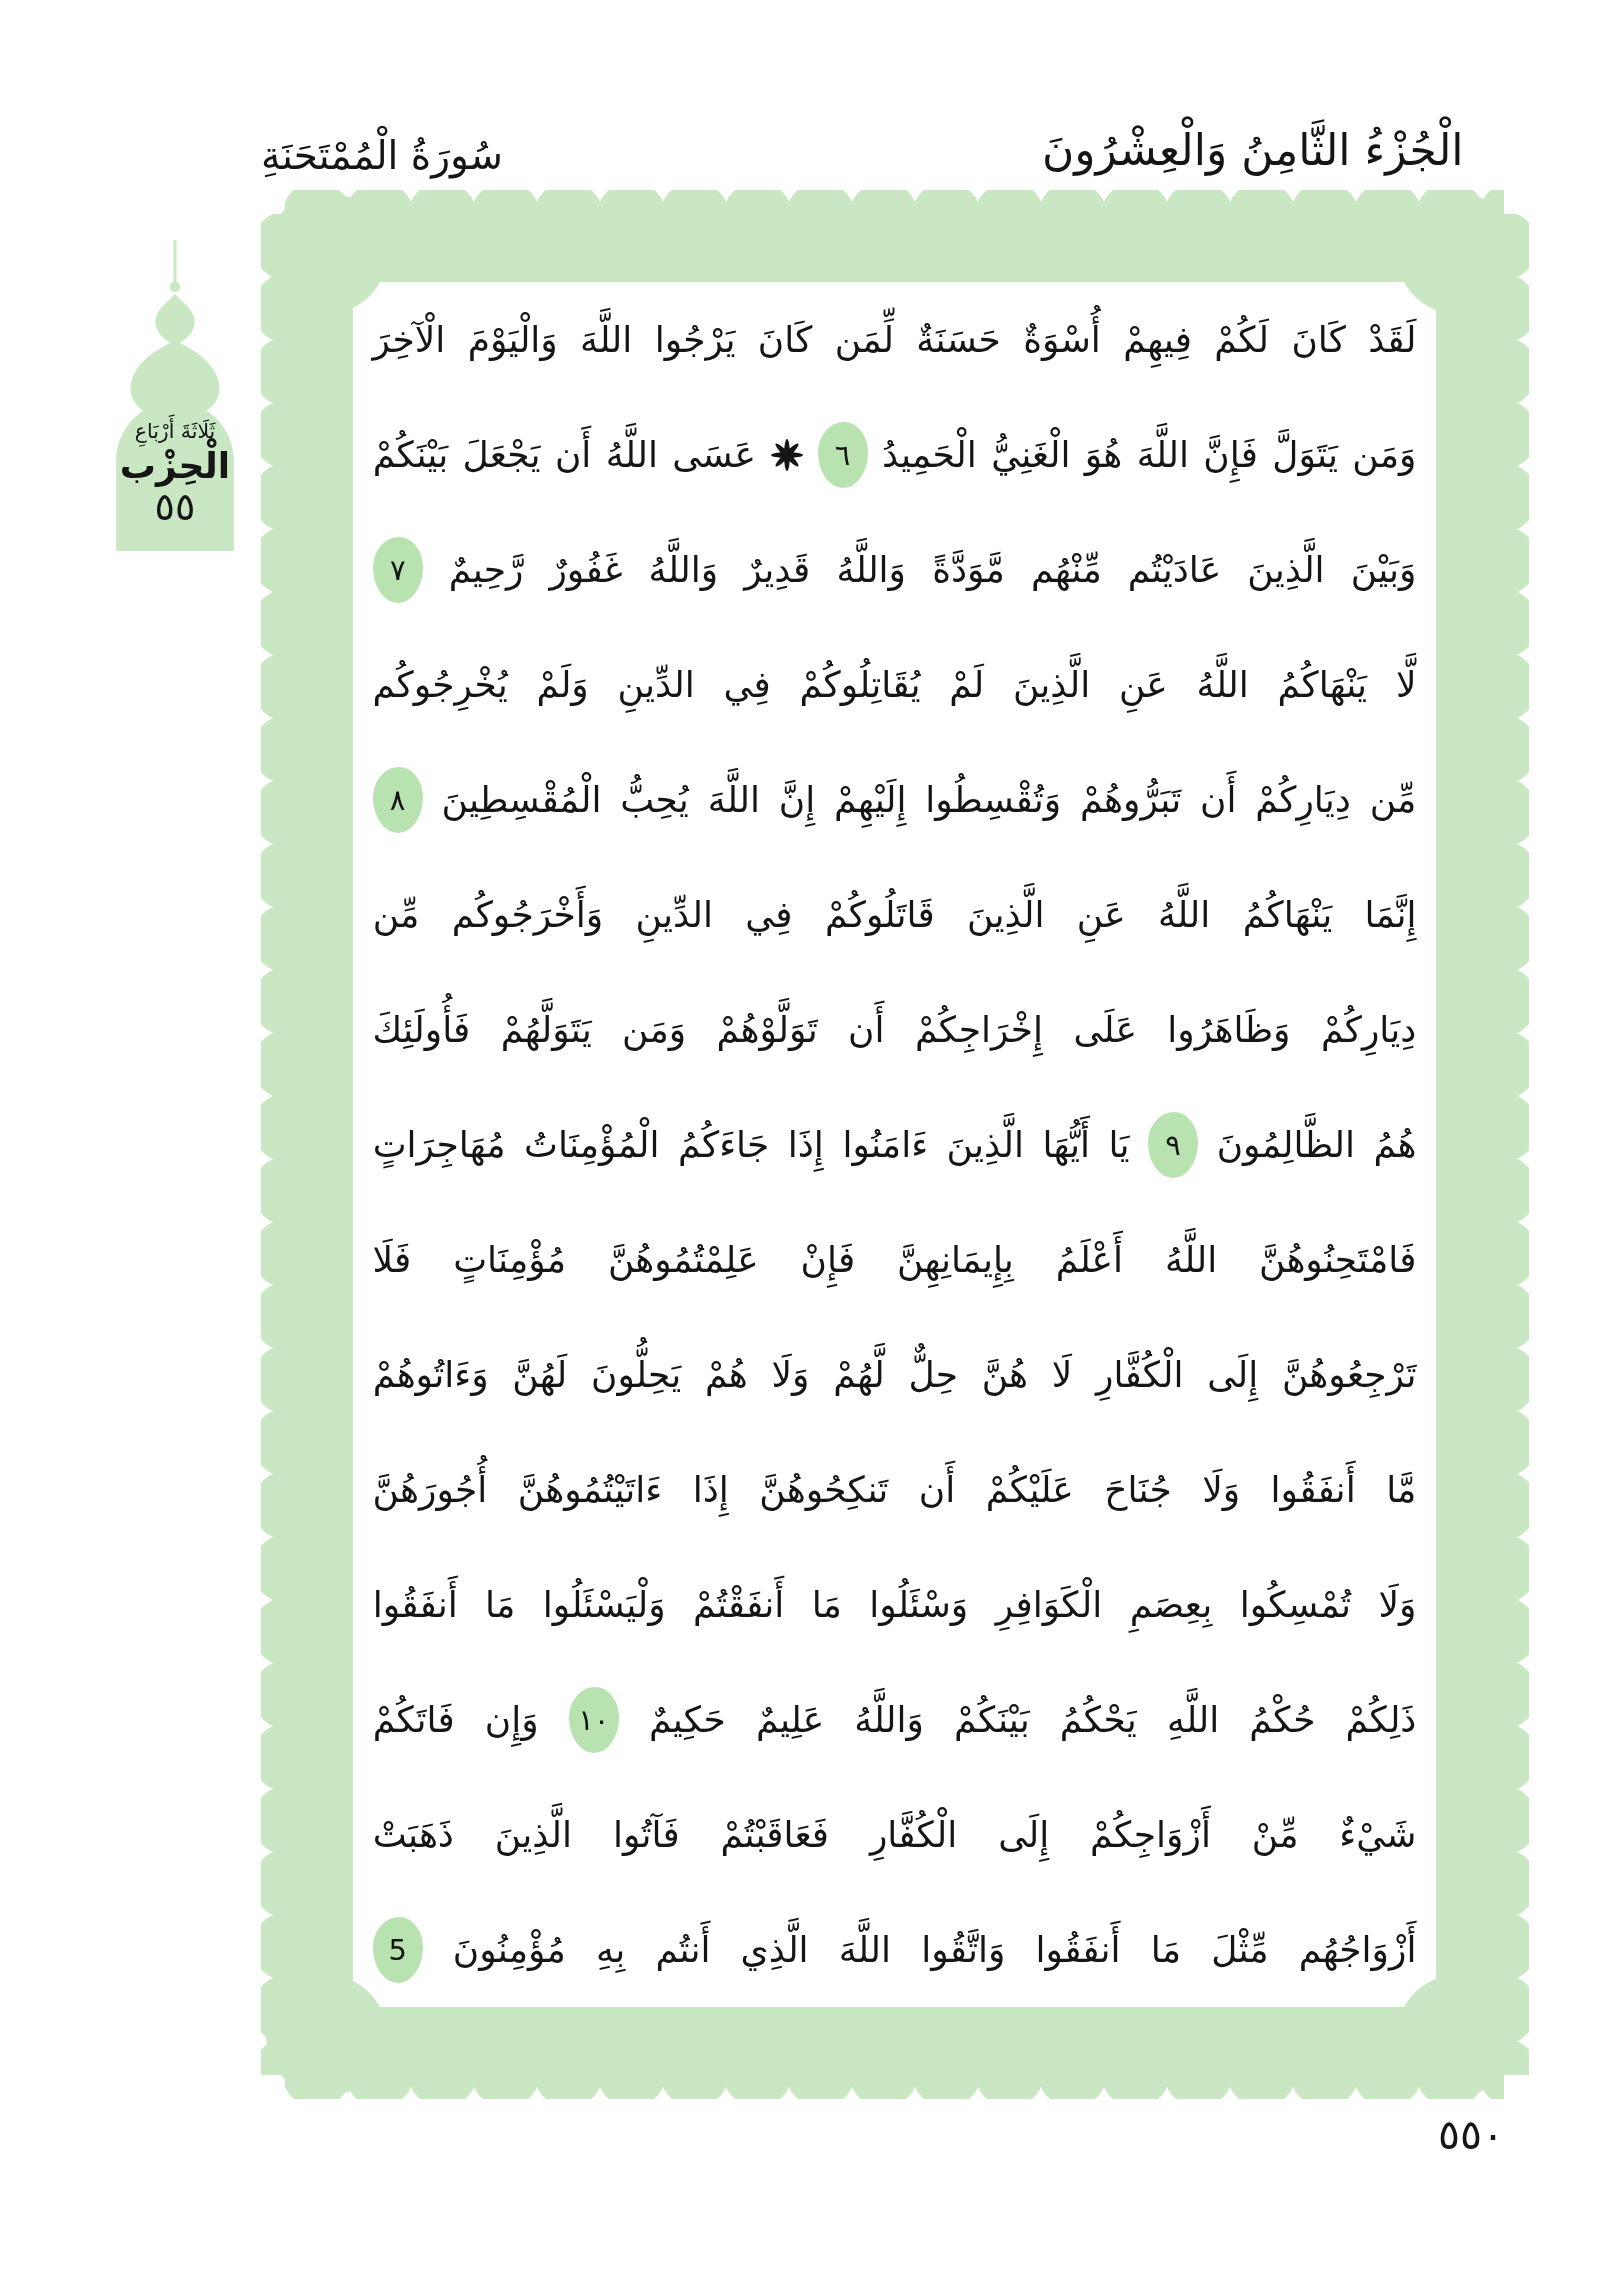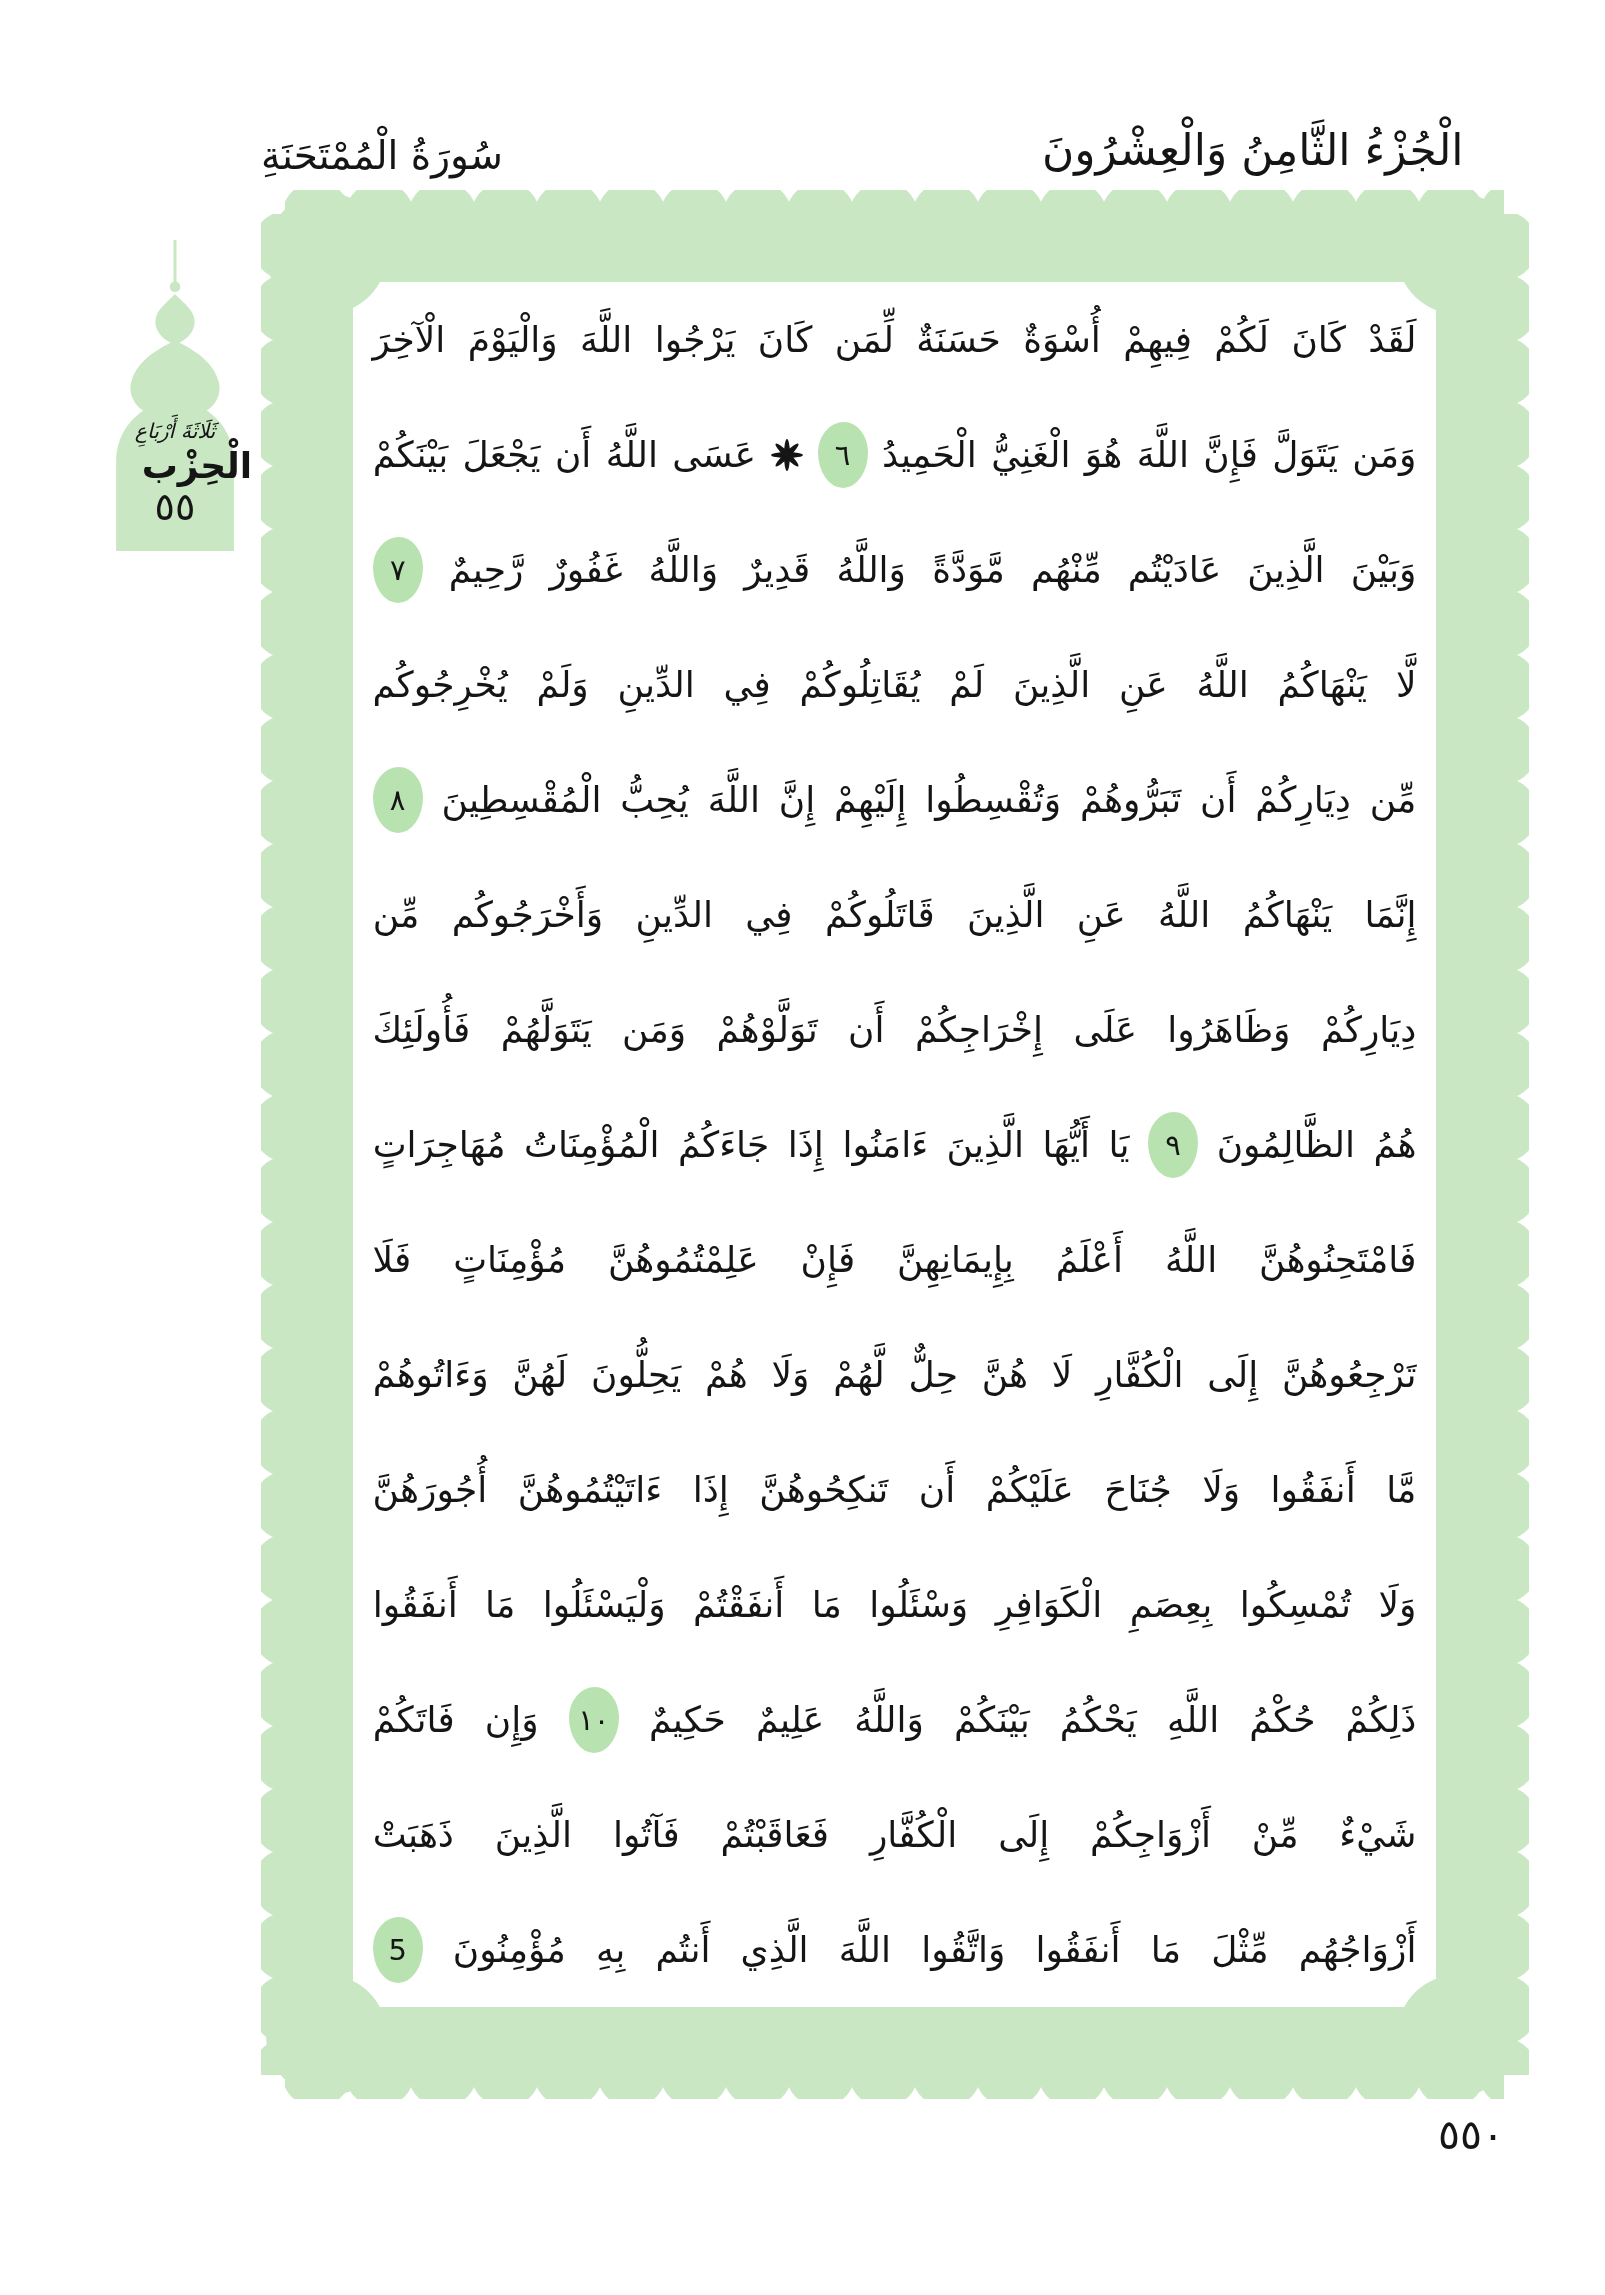--- a/index.html
+++ b/index.html
@@ -66,22 +66,22 @@
 
   
   .dome{
     position:absolute;left:98px;top:240px;width:154px;height:311px;
   }
   .dome svg{position:absolute;left:0;top:0;width:100%;height:100%;}
   .dome-text{
     position:absolute;left:0;top:178px;width:100%;
     text-align:center;direction:rtl;color:var(--ink);
   }
-  .dome-fraction{font-size:20.4px;line-height:26px;font-style:italic;}
-  .dome-label{font-size:36px;line-height:44px;font-weight:bold;text-align:right;}
+  .dome-fraction{font-size:20.4px;line-height:26px;}
+  .dome-label{font-size:36px;line-height:44px;font-weight:bold;}
   .dome-number{font-size:38px;line-height:38px;}
 
   
   .text-block{
     position:absolute;left:353px;top:282px;width:1083px;height:1725px;
     direction:rtl;
   }
   .qline{
     display:flex;flex-direction:row;justify-content:space-between;align-items:center;
     height:115px;padding:0 19.6px;direction:rtl;

